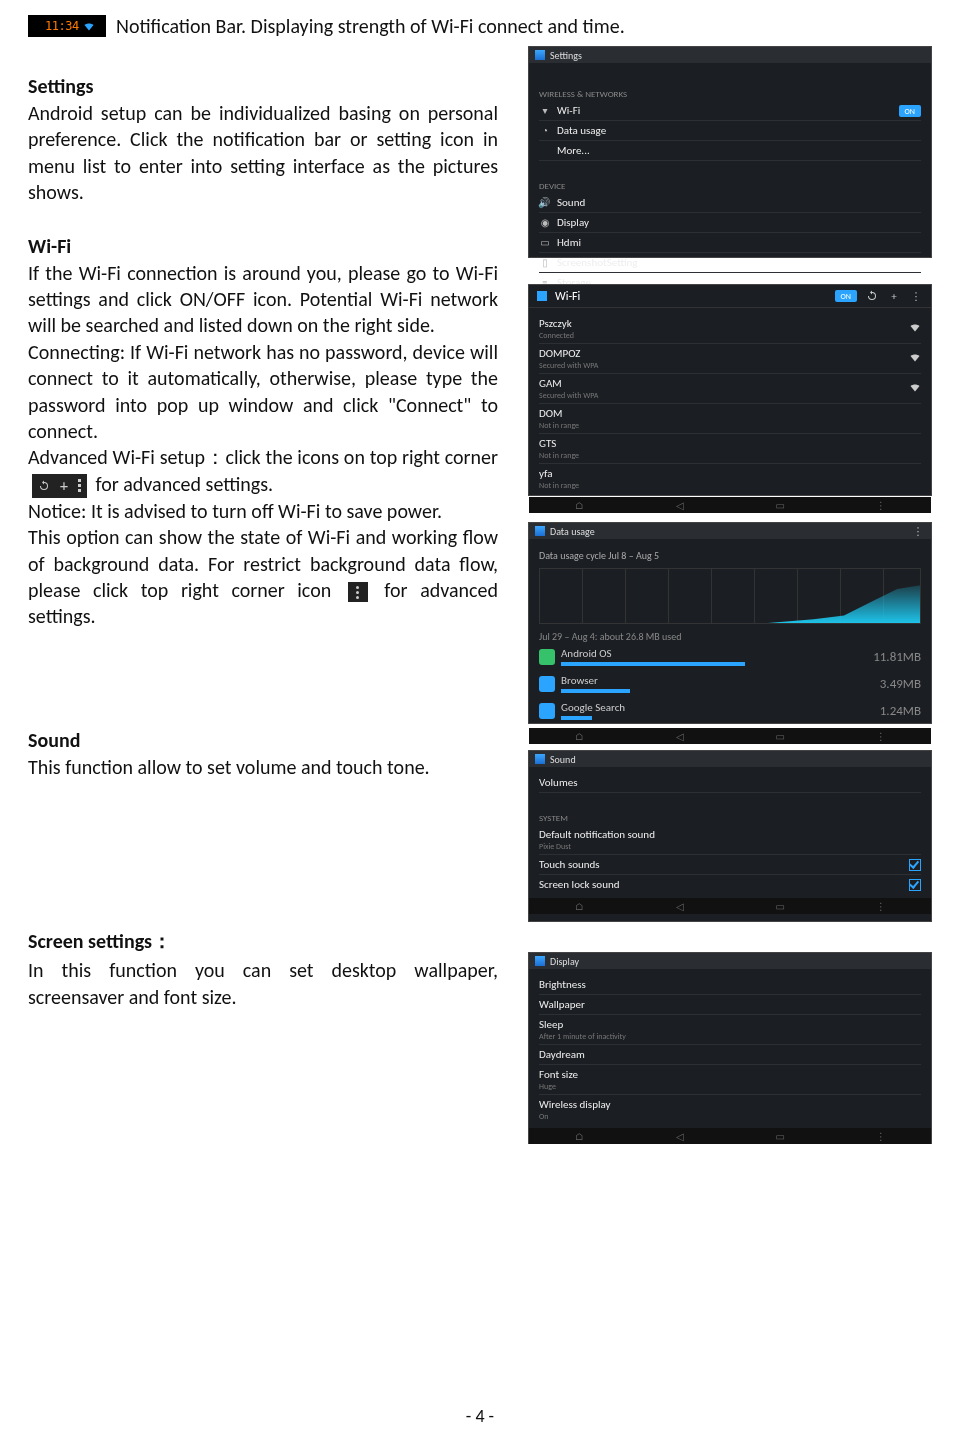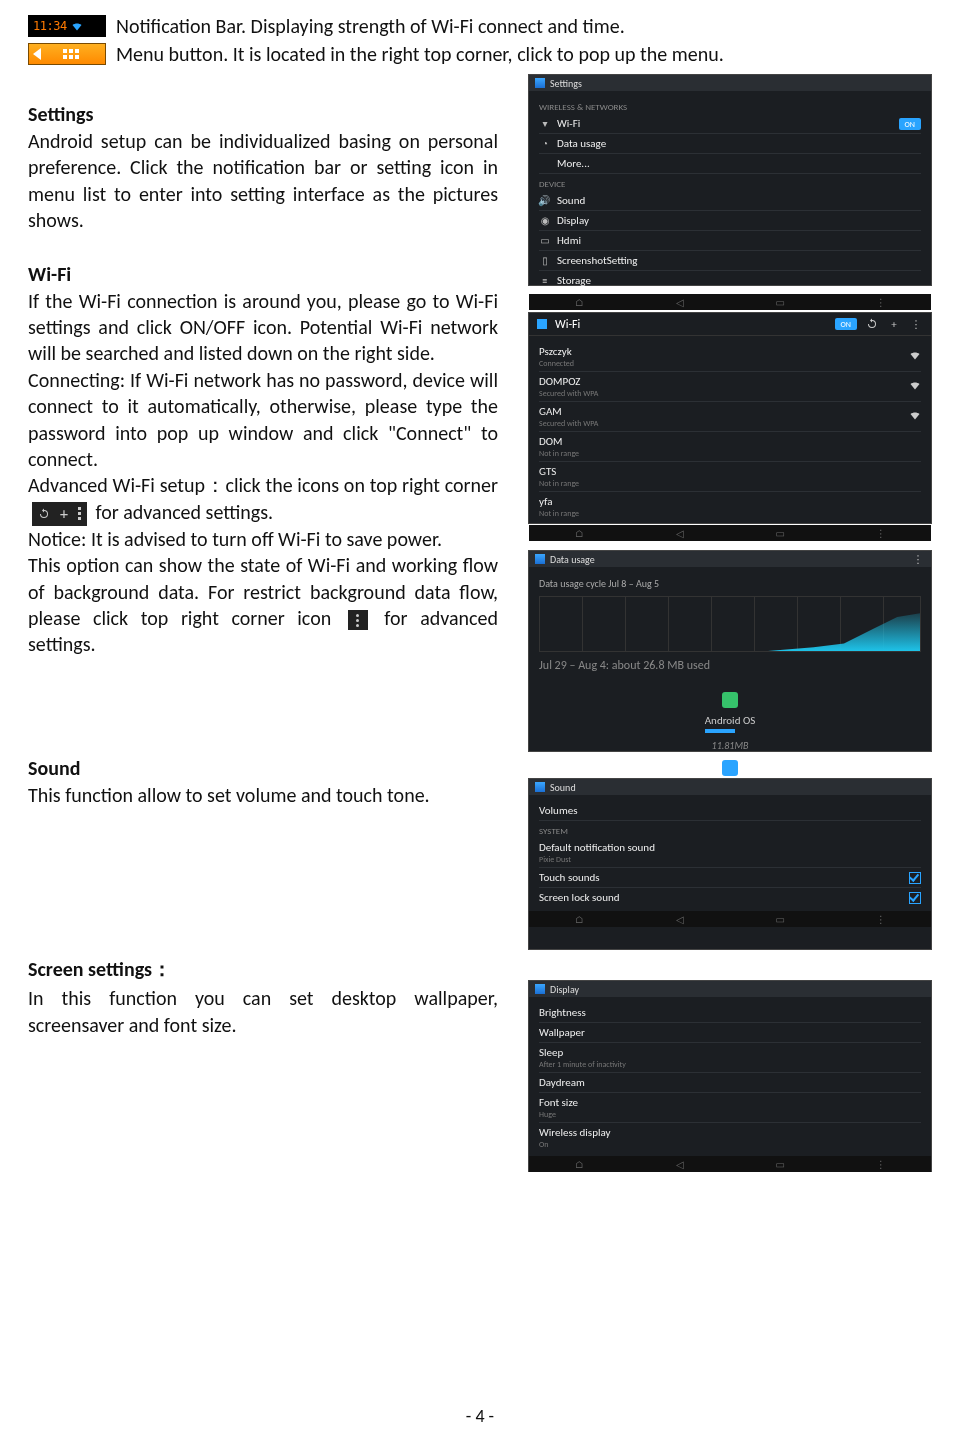--- a/index.html
+++ b/index.html
@@ -1,18 +1,18 @@
 <!DOCTYPE html>
 <html><head>
 <meta charset="utf-8">
 <style>
   html,body{margin:0;padding:0;background:#fff;color:#111;font-family:Calibri,Arial,sans-serif;}
   .page{width:960px;min-height:1445px;box-sizing:border-box;padding:14px 28px 30px 28px;position:relative;}
   .topline{display:flex;align-items:center;margin-bottom:4px;}
-  .notif-badge{width:78px;height:22px;background:#000;border:1px solid #000;display:inline-flex;align-items:center;justify-content:flex-start;padding:0 4px;box-sizing:border-box;gap:4px;}
+  .notif-badge{width:78px;height:22px;background:#000;border:1px solid #000;display:inline-flex;align-items:center;justify-content:flex-start;padding:0 16px;box-sizing:border-box;gap:4px;}
   .notif-time{color:#ff7a00;font-size:12px;font-family:monospace;letter-spacing:-0.5px;}
   .wifi-mini{display:inline-block;width:12px;height:12px;position:relative;}
   .wifi-mini svg{display:block;}
   .menu-badge{width:78px;height:22px;background:linear-gradient(#ffb020,#ff8a00);border:1px solid #7a4a00;display:inline-flex;align-items:center;justify-content:center;gap:3px;box-sizing:border-box;position:relative;}
   .menu-badge .arrow{position:absolute;left:4px;top:4px;width:0;height:0;border-top:6px solid transparent;border-bottom:6px solid transparent;border-right:8px solid #fff;}
   .menu-badge .grid{display:grid;grid-template-columns:repeat(3,4px);grid-template-rows:repeat(2,4px);gap:2px;margin-left:8px;}
   .menu-badge .grid span{background:#fff;width:4px;height:4px;}
   .toptext{font-size:20px;margin-left:10px;}
   .two-col{display:flex;align-items:flex-start;gap:30px;}
   .left{width:470px;}
@@ -22,74 +22,60 @@
   .inline-icons{display:inline-flex;align-items:center;vertical-align:middle;background:#222;height:24px;padding:0 6px;gap:10px;margin:0 4px;}
   .inline-icons svg{display:block;}
   .inline-dots{display:inline-flex;flex-direction:column;gap:2px;align-items:center;justify-content:center;background:#222;width:20px;height:20px;vertical-align:middle;margin:0 4px;}
   .inline-dots span{width:3px;height:3px;background:#ccc;border-radius:50%;}
   
   .shot{background:#1b1e22;border:1px solid #444;margin-bottom:26px;font-size:11px;color:#ccc;position:relative;}
   .tb{height:16px;background:#2a2e33;display:flex;align-items:center;padding:0 6px;gap:5px;}
   .tb .sq{width:10px;height:10px;background:linear-gradient(#3aa6ff,#1b6fd4);}
   .tb .tt{font-size:10px;color:#ddd;}
   .body{padding:6px 10px 4px 10px;}
-  .cat{font-size:9px;color:#888;text-transform:uppercase;margin:4px 0 2px 0;}
+  .cat{font-size:9px;color:#888;text-transform:uppercase;margin:19px 0 2px 0;}
   .row{display:flex;align-items:center;padding:3px 0;border-bottom:1px solid #2c3035;gap:6px;}
   .row:last-child{border-bottom:none;}
   .row .ic{width:12px;height:12px;display:inline-flex;align-items:center;justify-content:center;color:#bbb;font-size:10px;}
   .row .lbl{flex:1;font-size:11px;color:#eee;}
   .row .lbl .sub{display:block;color:#777;font-size:8px;}
   .pill-on{background:#2aa4ff;color:#fff;font-size:8px;padding:1px 6px;border-radius:2px;}
   .navbar{height:16px;background:#111;display:flex;align-items:center;justify-content:space-around;color:#666;font-size:10px;}
   .navbar span{display:inline-block;width:12px;text-align:center;}
   
   .wifi-top{display:flex;align-items:center;gap:8px;padding:4px 8px;border-bottom:1px solid #333;}
   .wifi-top .ttl{flex:1;color:#fff;font-size:12px;}
   .ico{width:14px;height:14px;display:inline-flex;align-items:center;justify-content:center;color:#bbb;}
   
   .du-sub{color:#aaa;font-size:10px;margin:4px 0 6px 0;}
   .chart{height:54px;border:1px solid #333;position:relative;margin-bottom:6px;background:repeating-linear-gradient(to right,transparent 0,transparent 42px,#333 42px,#333 43px);}
   .chart .area{position:absolute;right:0;bottom:0;width:40%;height:70%;background:linear-gradient(to top,#1ec2e8 0%,rgba(30,194,232,0.2) 100%);clip-path:polygon(0 100%,30% 90%,50% 80%,70% 40%,85% 10%,100% 0,100% 100%);}
   .du-row .bar{height:4px;background:#2aa4ff;margin-top:2px;}
-  .du-row{padding:4px 0;display:flex;align-items:center;gap:6px;flex-direction:column;}
+  .du-row{padding:4px 0;display:flex;align-items:center;gap:6px;}
   .du-row .appic{width:16px;height:16px;border-radius:3px;}
   .du-row .nm{flex:1;}
-  .du-row .val{color:#888;font-size:10px;font-style:italic;}
+  .du-row .val{color:#888;font-size:13px;}
   .chk{width:10px;height:10px;border:1px solid #2aa4ff;position:relative;}
   .chk.on::after{content:"";position:absolute;left:1px;top:-1px;width:4px;height:7px;border-right:2px solid #2aa4ff;border-bottom:2px solid #2aa4ff;transform:rotate(40deg);}
   .pagenum{position:absolute;bottom:18px;left:0;right:0;text-align:center;font-size:18px;}
 </style>
 </head>
 <body>
 <div class="page">
 
 <div class="topline">
   <span class="notif-badge">
     <span class="notif-time">11:34</span>
     <span class="wifi-mini">
       <svg width="12" height="12" viewBox="0 0 24 24">
             <path fill="#2aa4ff" d="M12 21l9-11c-5-4-13-4-18 0l9 11z"></path>
           </svg>
     </span>
   </span>
   <span class="toptext">Notification Bar. Displaying strength of Wi-Fi connect and time.</span>
-</div>
-<div class="topline" style="margin-bottom:0;">
-  <span class="menu-badge">
-    <span class="arrow"></span>
-    <span class="grid">
-          <span></span>
-          <span></span>
-          <span></span>
-          <span></span>
-          <span></span>
-          <span></span>
-        </span>
-  </span>
-  <span class="toptext">Menu button. It is located in the right top corner, click to pop up the menu.</span>
 </div>
 
 <div class="two-col" style="margin-top:8px;">
 
   <div class="left">
     <h3 class="sec">Settings</h3>
     <p class="para">Android setup can be individualized basing on personal preference. Click the notification bar or setting icon in menu list to enter into setting interface as the pictures shows.</p>
 
     <h3 class="sec">Wi-Fi</h3>
     <p class="para">If the Wi-Fi connection is around you, please go to Wi-Fi settings and click ON/OFF icon. Potential Wi-Fi network will be searched and listed down on the right side.</p>
@@ -239,21 +225,21 @@
             <span class="sq"></span>
             <span class="tt">Data usage</span>
             <span style="flex:1"></span>
             <span class="ico">⋮</span>
           </div>
       <div class="body">
         <div class="du-sub">Data usage cycle  Jul 8 – Aug 5</div>
         <div class="chart">
               <div class="area"></div>
             </div>
-        <div style="color:#888;font-size:12px;margin-bottom:16px;">Jul 29 – Aug 4: about 26.8 MB used</div>
+        <div style="color:#888;font-size:10px;margin-bottom:0;">Jul 29 – Aug 4: about 26.8 MB used</div>
         <div id="du-apps">
               <div class="du-row">
                 <span class="appic" style="background:#36c26b"></span>
                 <span class="nm"><span>Android OS</span><div class="bar" style="width:60%"></div></span>
                 <span class="val">11.81MB</span>
               </div>
               <div class="du-row">
                 <span class="appic" style="background:#2aa4ff"></span>
                 <span class="nm"><span>Browser</span><div class="bar" style="width:22%"></div></span>
                 <span class="val">3.49MB</span>

